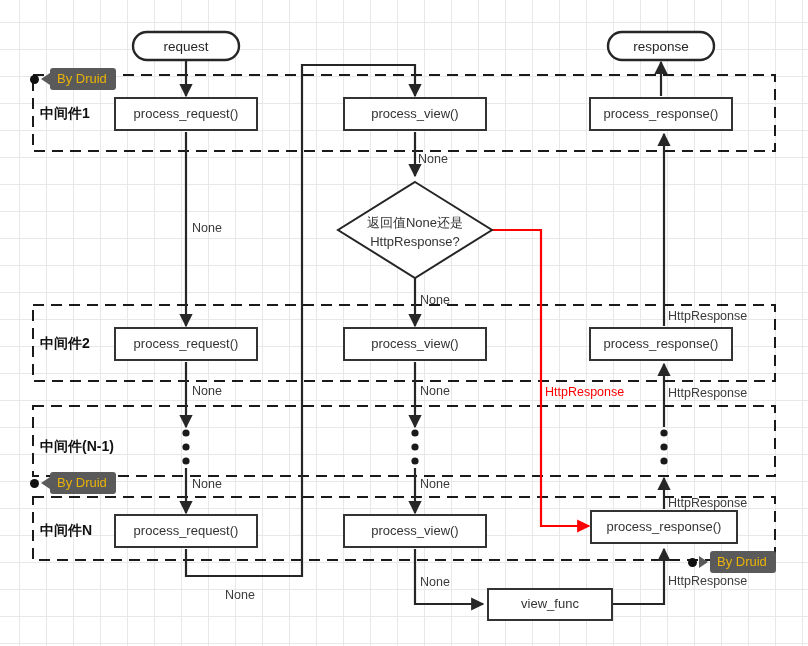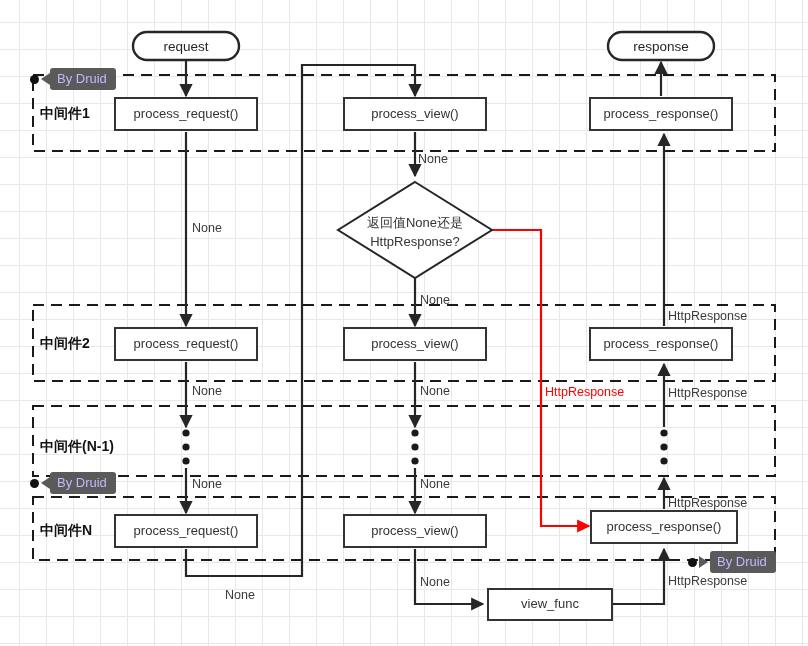--- a/index.html
+++ b/index.html
@@ -115,21 +115,21 @@
   .badge-arrow-r {
     width: 0; height: 0;
     border-top: 6px solid transparent;
     border-bottom: 6px solid transparent;
     border-left: 9px solid #5a5a5a;
     flex: 0 0 auto;
     margin-right: 2px;
   }
   .badge-body {
     background: #5a5a5a;
-    color: #c4b5fd;
+    color: #eab308;
     font-family: "Liberation Sans", sans-serif;
     font-size: 13px;
     padding: 3px 9px 4px 7px;
     border-radius: 3px;
     white-space: nowrap;
     line-height: 15px;
   }
   .watermark {
     position: absolute;
     right: 8px;

